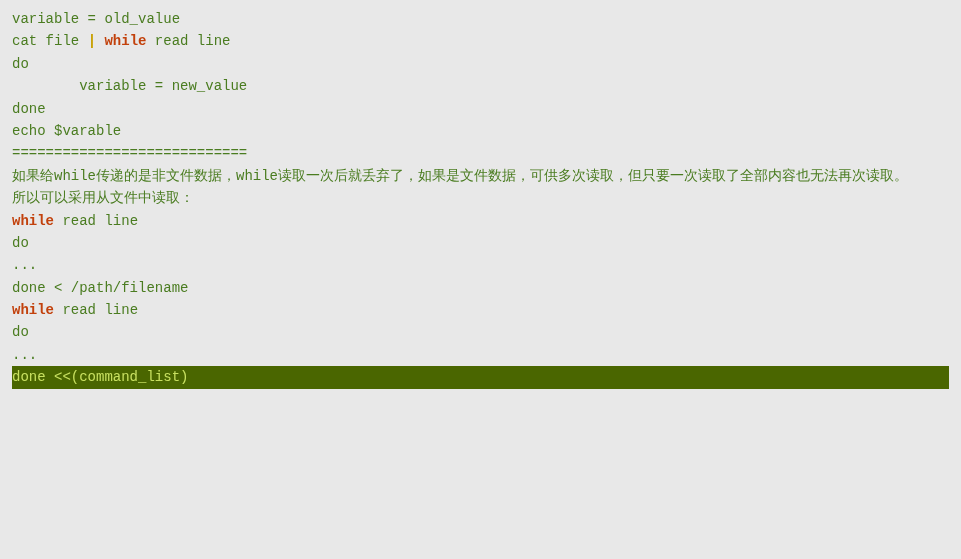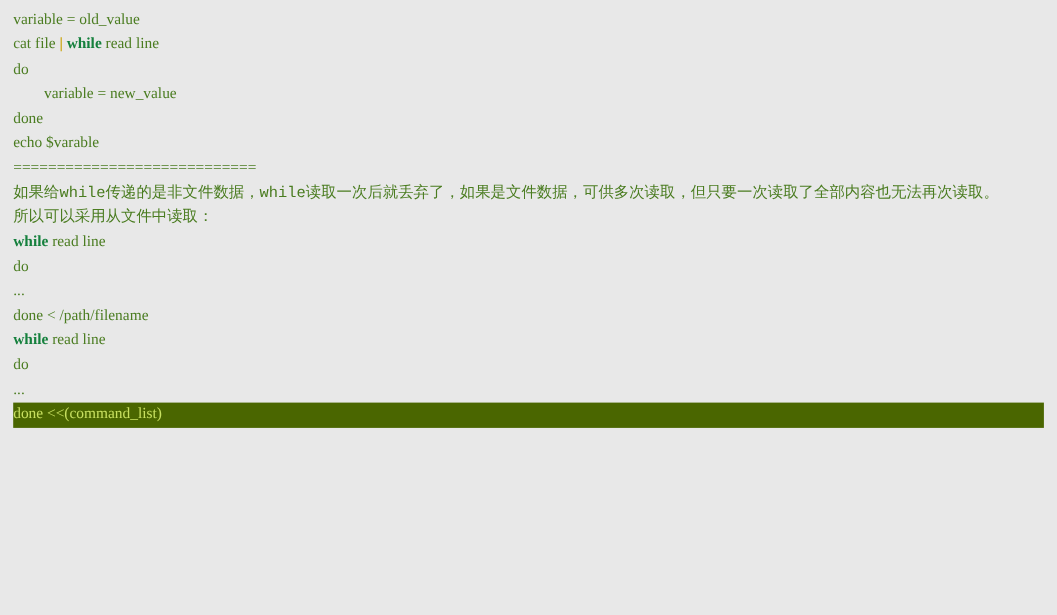--- a/index.html
+++ b/index.html
@@ -12,24 +12,23 @@
       font-family: 'Courier New', Courier, monospace;
       font-size: 14px;
       line-height: 1.6;
       padding: 8px 12px;
       width: 961px;
       min-height: 559px;
     }
     .code-block {
       color: #4a7c20;
       white-space: pre;
-      font-family: Liberation Serif, serif;
     }
     .keyword {
-      color: #15803d;
+      color: #c2410c;
       font-weight: bold;
     }
     .divider {
       color: #4a7c20;
     }
     .chinese-text {
       color: #4a7c20;
     }
     .line {
       display: block;
@@ -53,14 +52,14 @@
   <span class="line code-block divider"><span>============================</span></span>
   <span class="line chinese-text"><span> 如果给while传递的是非文件数据，while读取一次后就丢弃了，如果是文件数据，可供多次读取，但只要一次读取了全部内容也无法再次读取。</span></span>
   <span class="line chinese-text"><span> 所以可以采用从文件中读取：</span></span>
   <span class="line code-block"><span><span class="keyword">while</span> read line</span></span>
   <span class="line code-block"><span>do</span></span>
   <span class="line code-block"><span>...</span></span>
   <span class="line code-block"><span>done &lt; /path/filename</span></span>
   <span class="line code-block"><span><span class="keyword">while</span> read line</span></span>
   <span class="line code-block"><span>do</span></span>
   <span class="line code-block"><span>...</span></span>
-  <span class="line" style="display:block; background-color:#4a6600; color:#c8e060; font-family:Liberation Serif, serif; font-size:14px;"><span>done &lt;&lt;(command_list)</span></span>
+  <span class="line" style="display:block; background-color:#4a6600; color:#c8e060; font-family:Liberation Mono, monospace; font-size:14px;"><span>done &lt;&lt;(command_list)</span></span>
 </div>
 
 </body></html>

